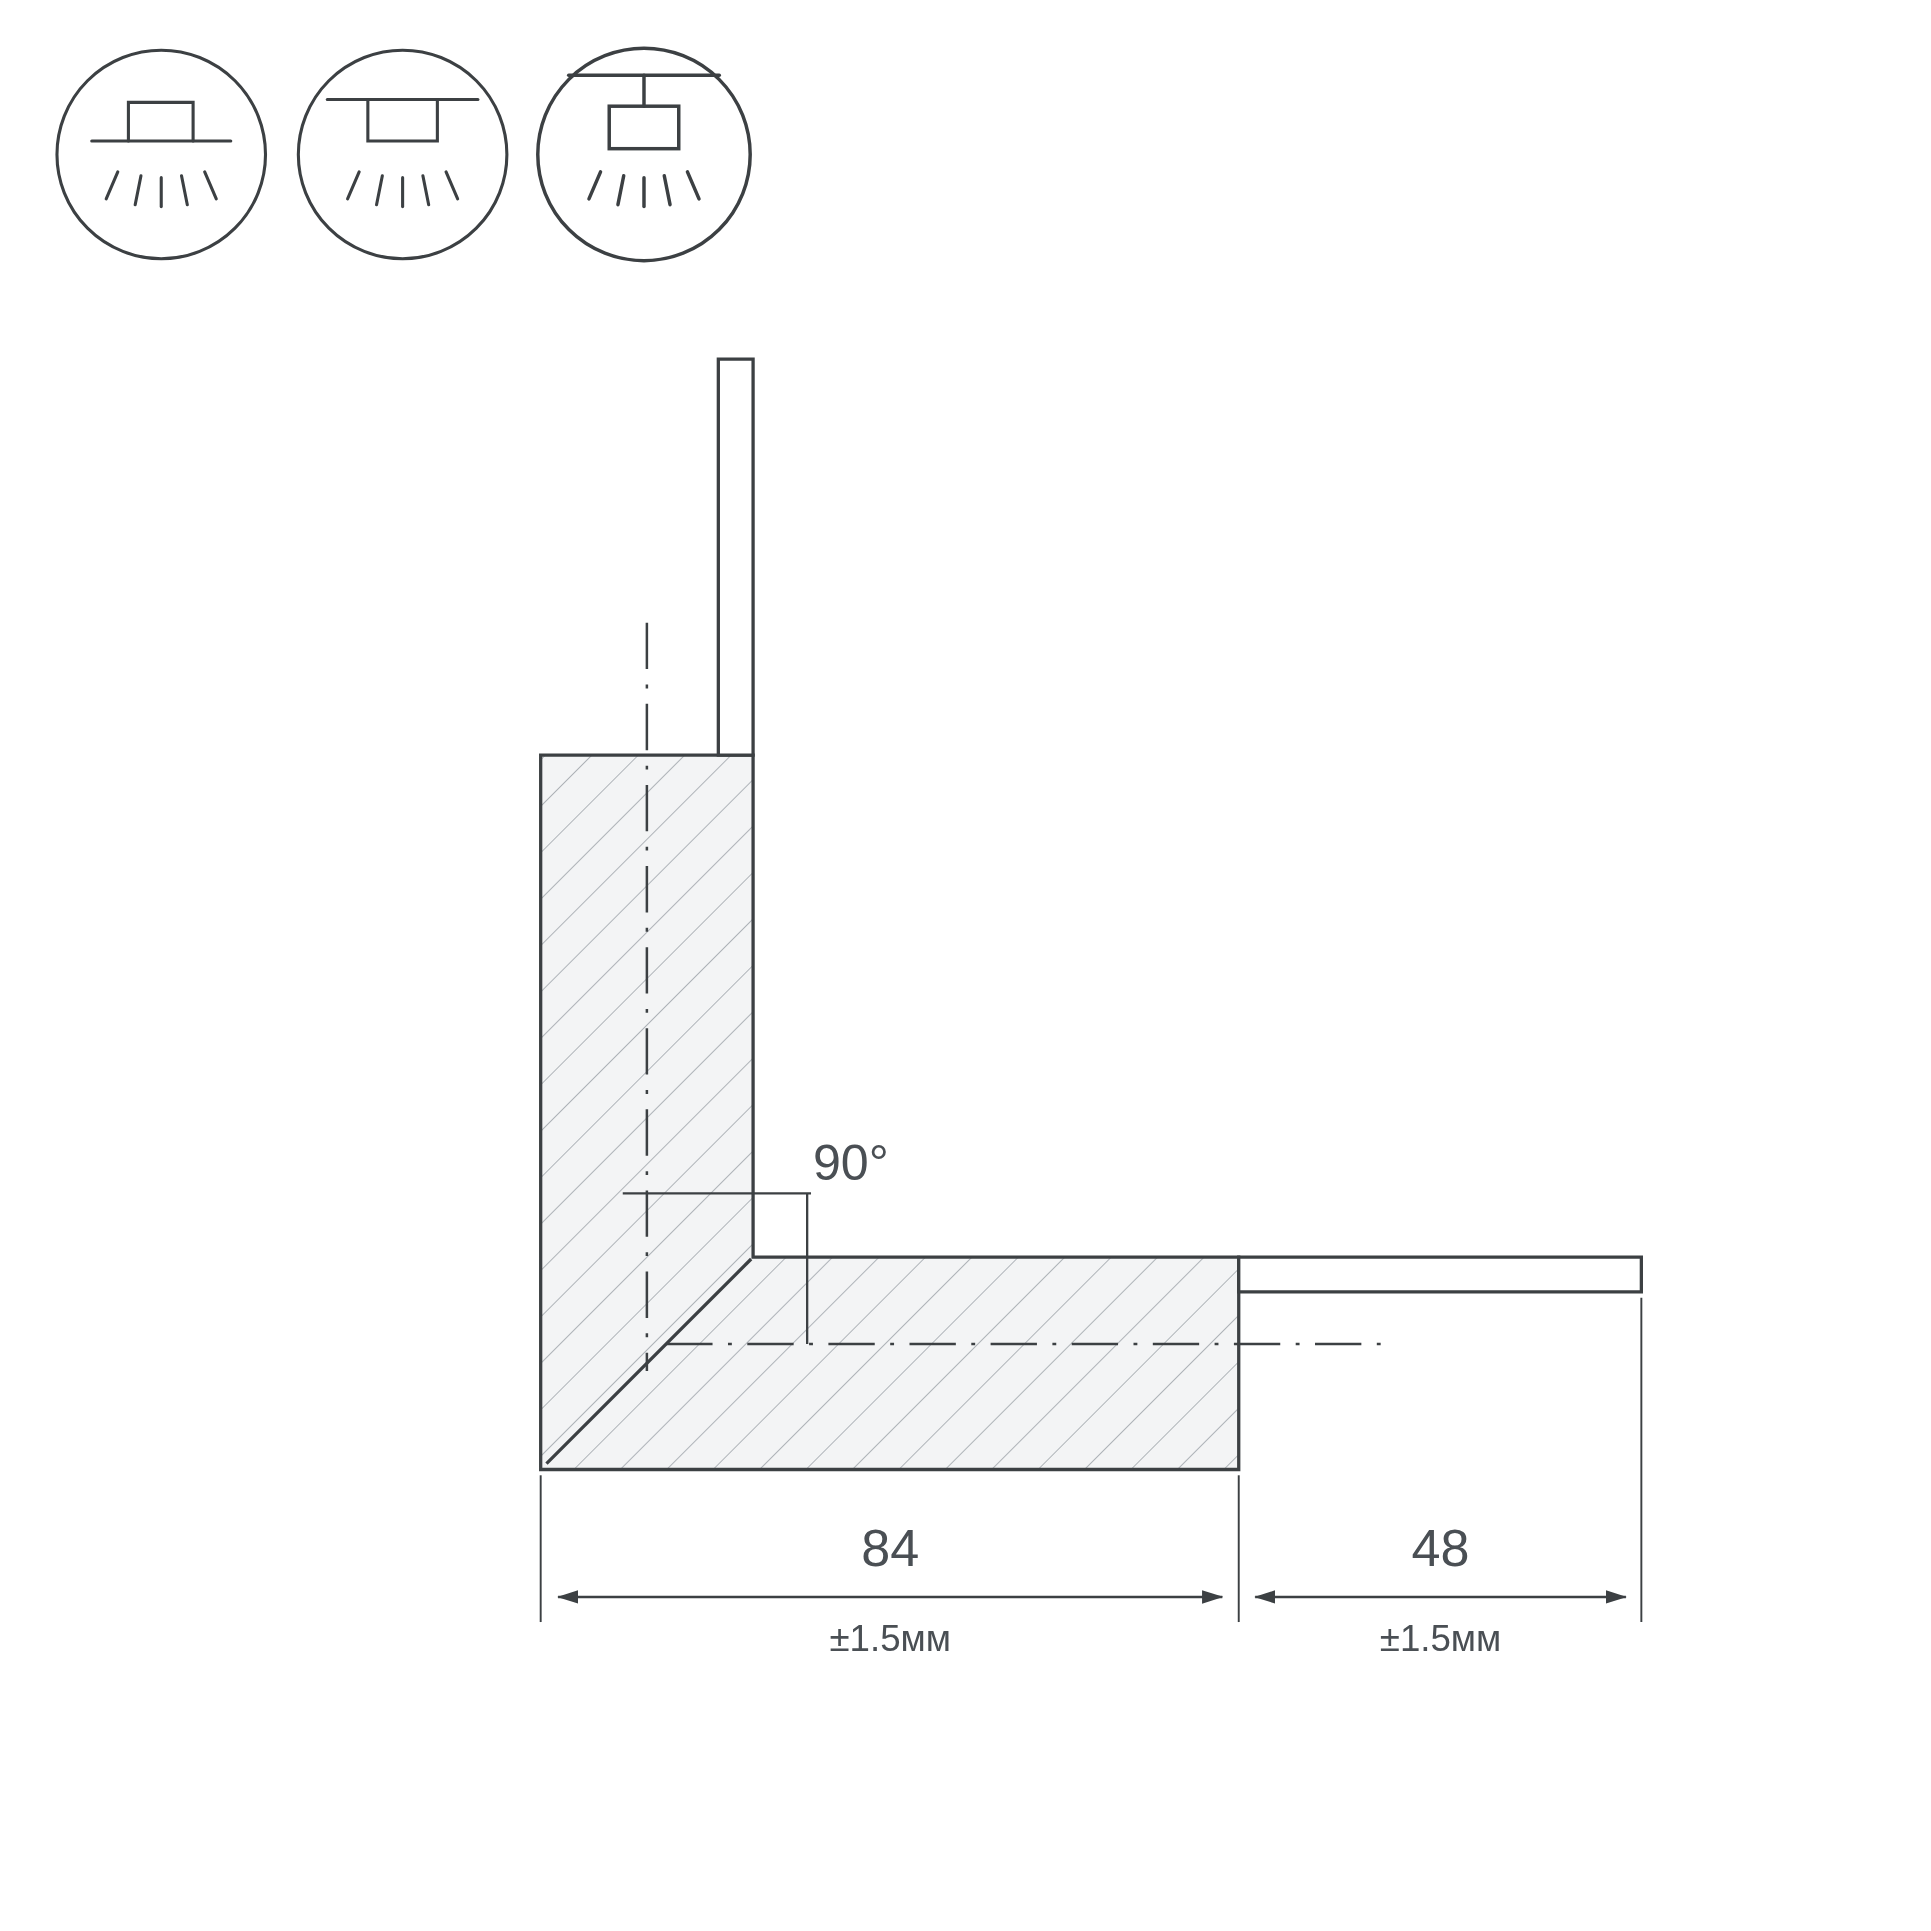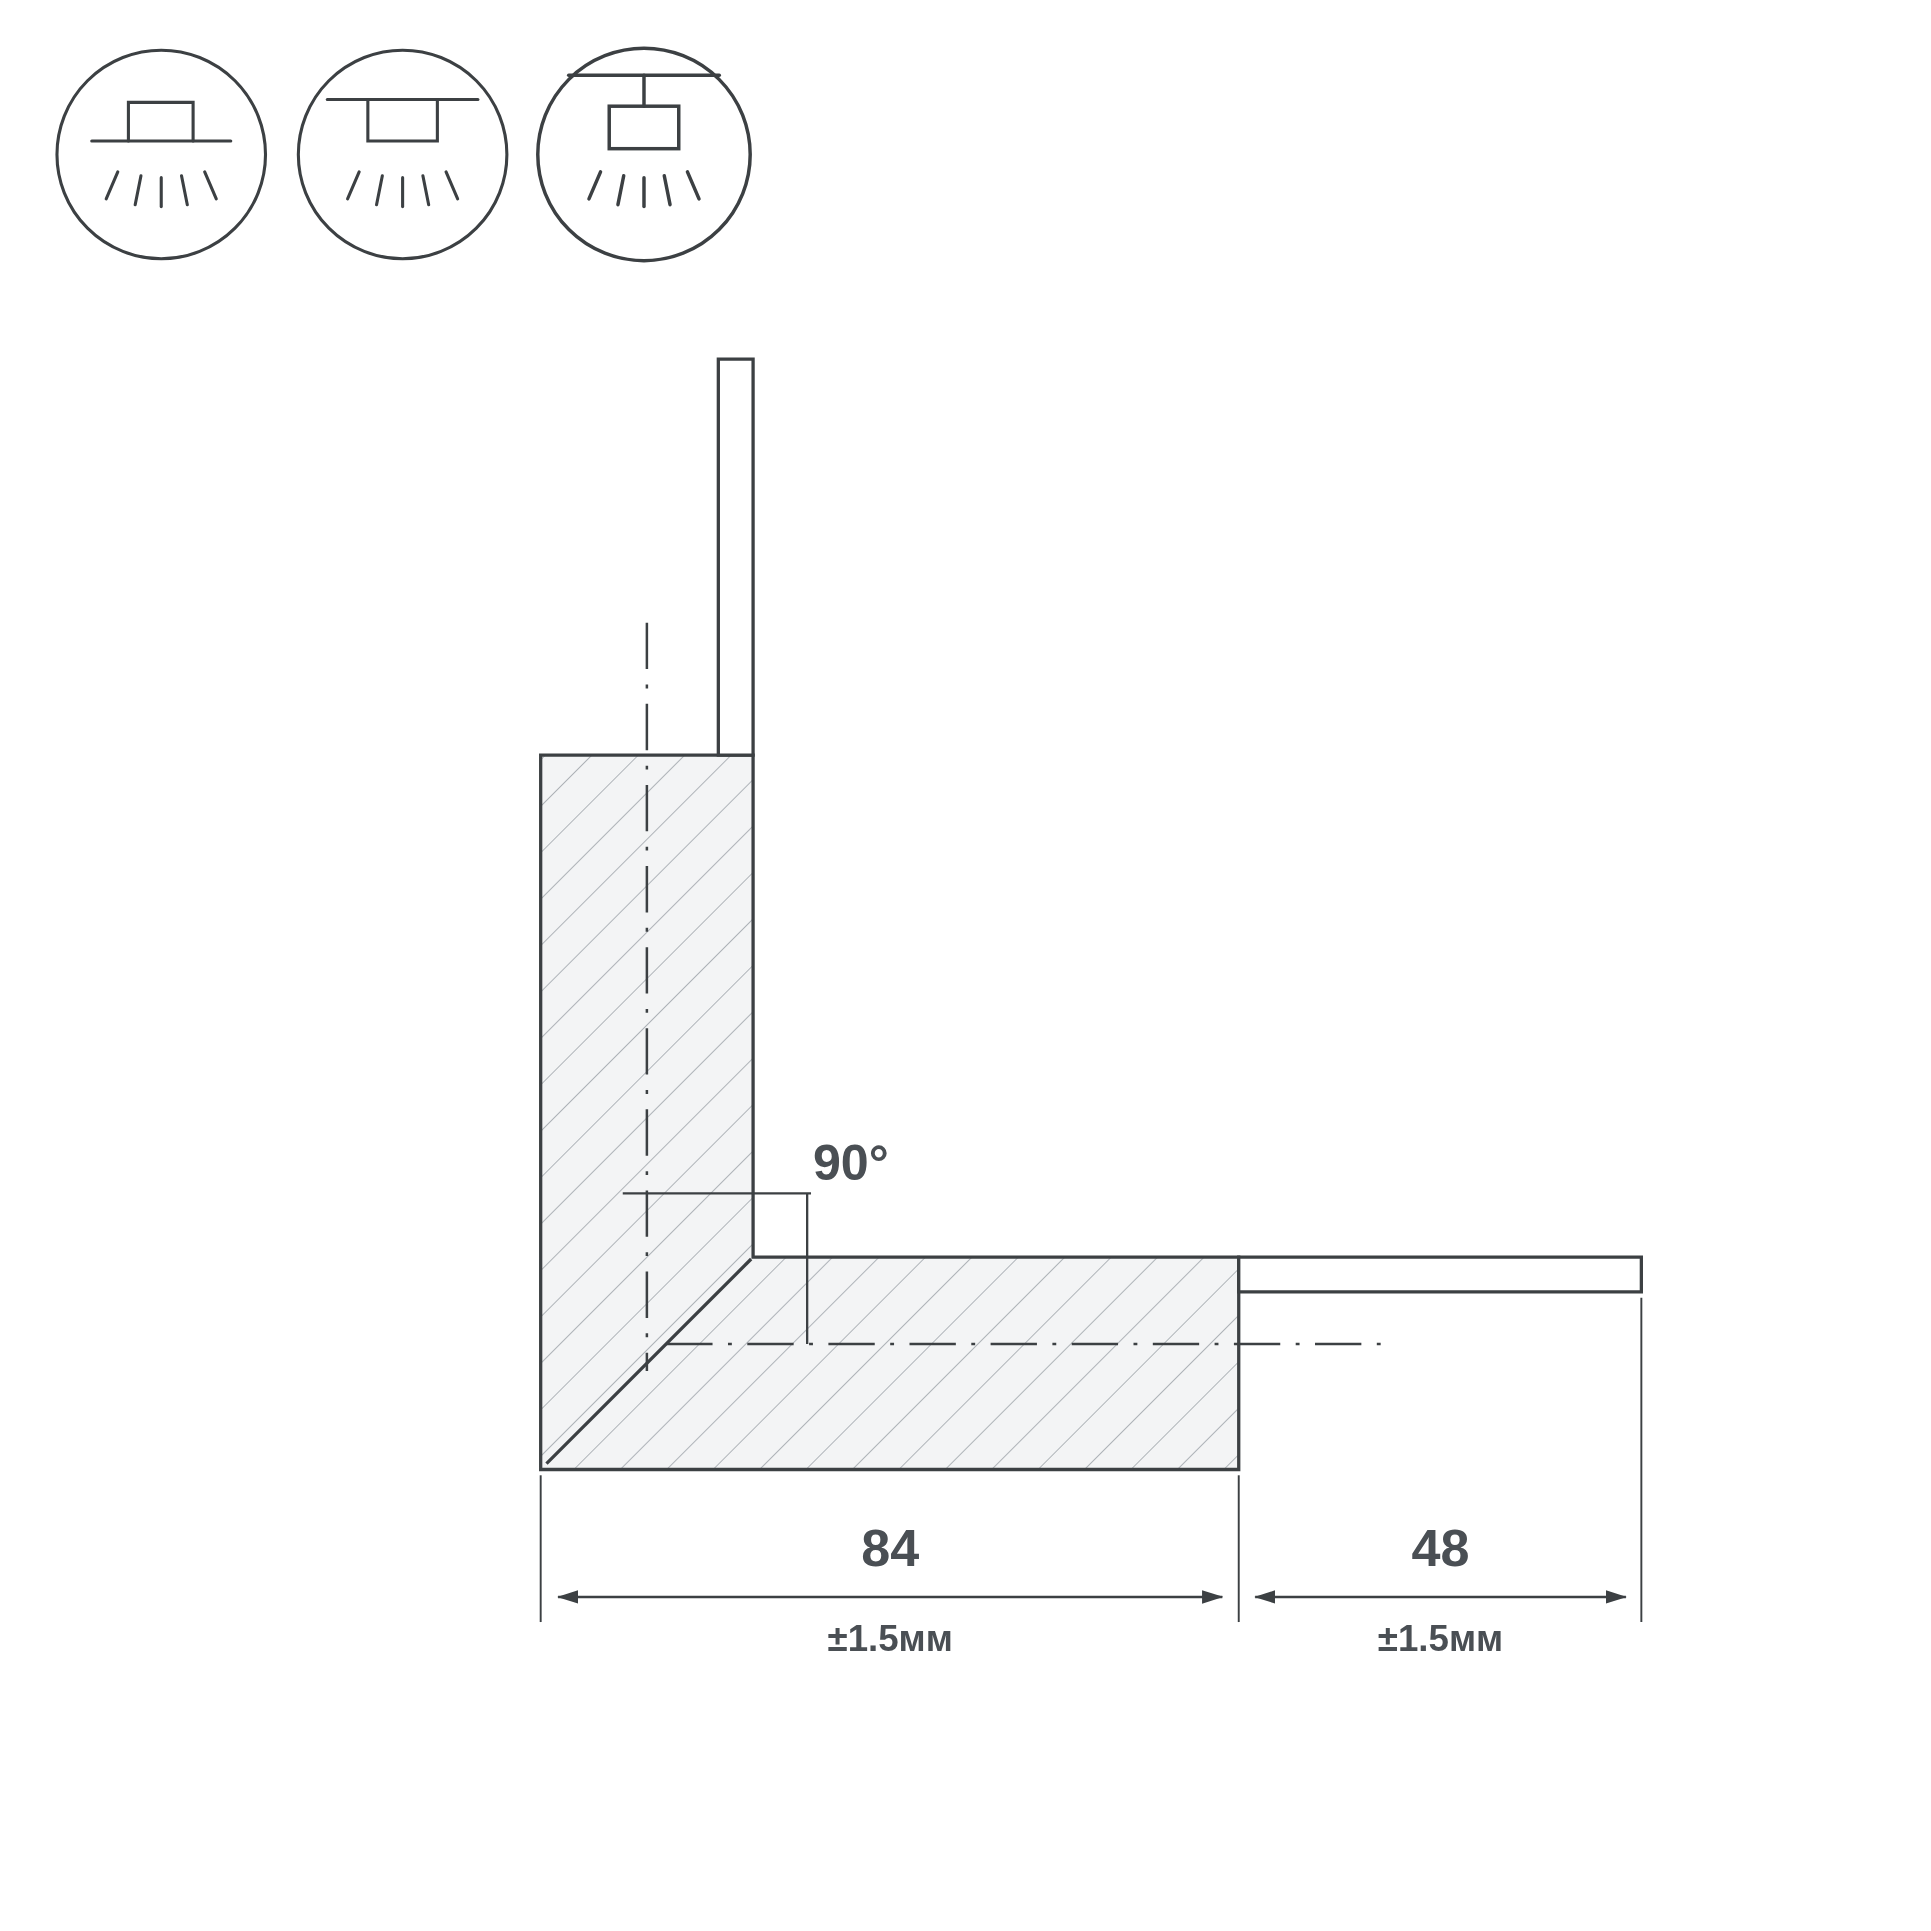--- a/index.html
+++ b/index.html
@@ -1,17 +1,17 @@
 <!DOCTYPE html>
 <html><head>
 <meta charset="utf-8">
 <style>
   html,body{margin:0;padding:0;background:#ffffff;}
   body{width:1931px;height:1931px;font-family:"Liberation Sans",sans-serif;overflow:hidden;}
-  #stage{position:relative;width:1931px;height:1931px;font-weight:bold;}
+  #stage{position:relative;width:1931px;height:1931px;}
   svg{display:block;}
 </style>
 </head>
 <body>
 
 <div id="stage">
 <svg width="1931" height="1931" viewBox="0 0 2000 2000" xmlns="http://www.w3.org/2000/svg">
   <defs>
     <pattern id="hatch" width="34" height="34" patternTransform="rotate(45)" patternUnits="userSpaceOnUse">
       <rect width="34" height="34" fill="#f3f4f5"></rect>

